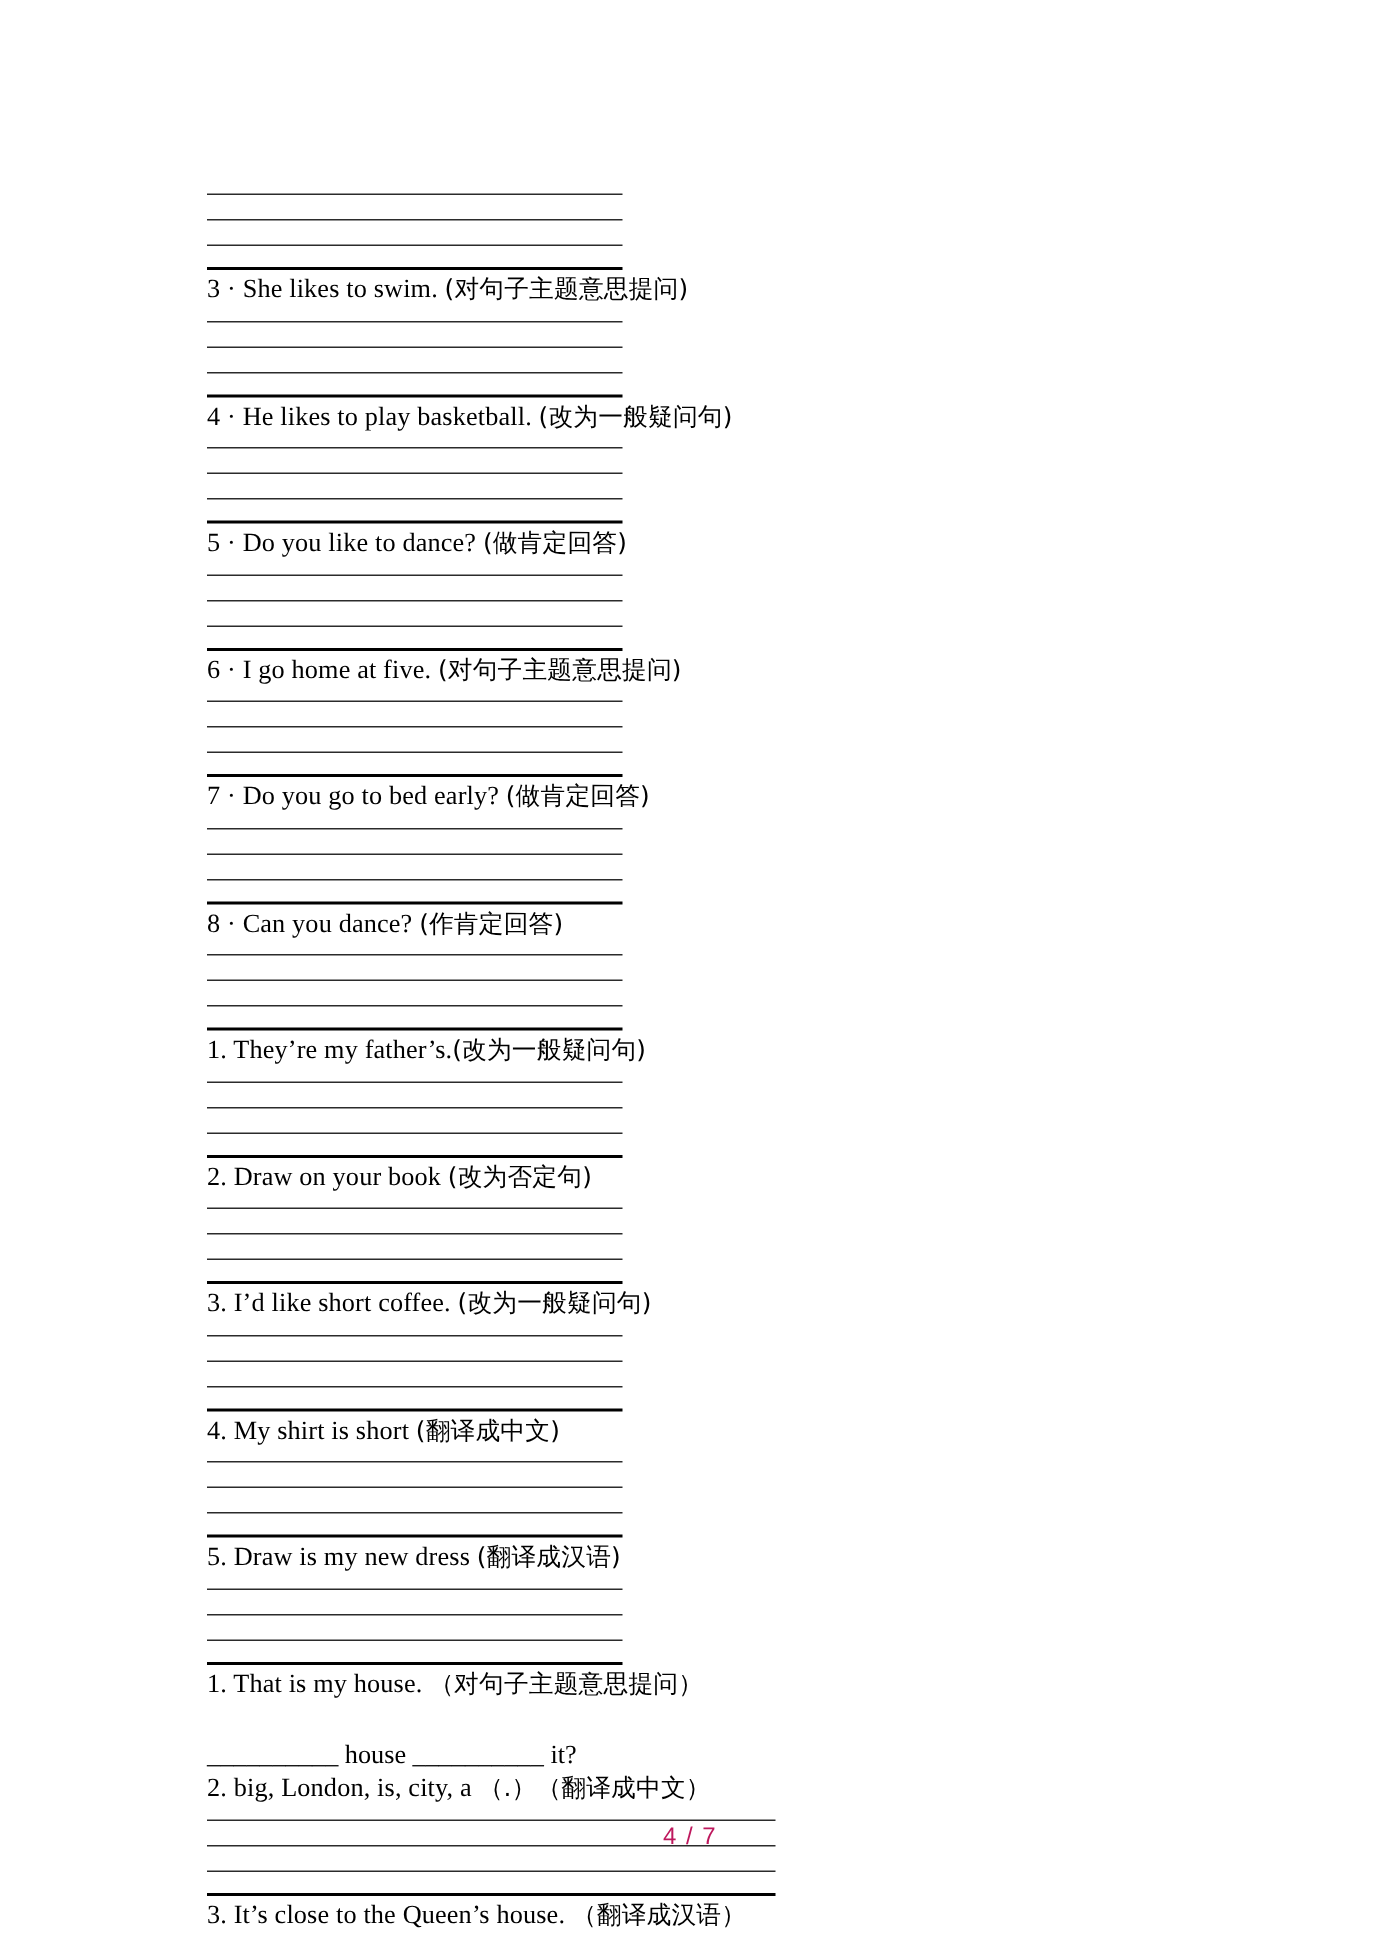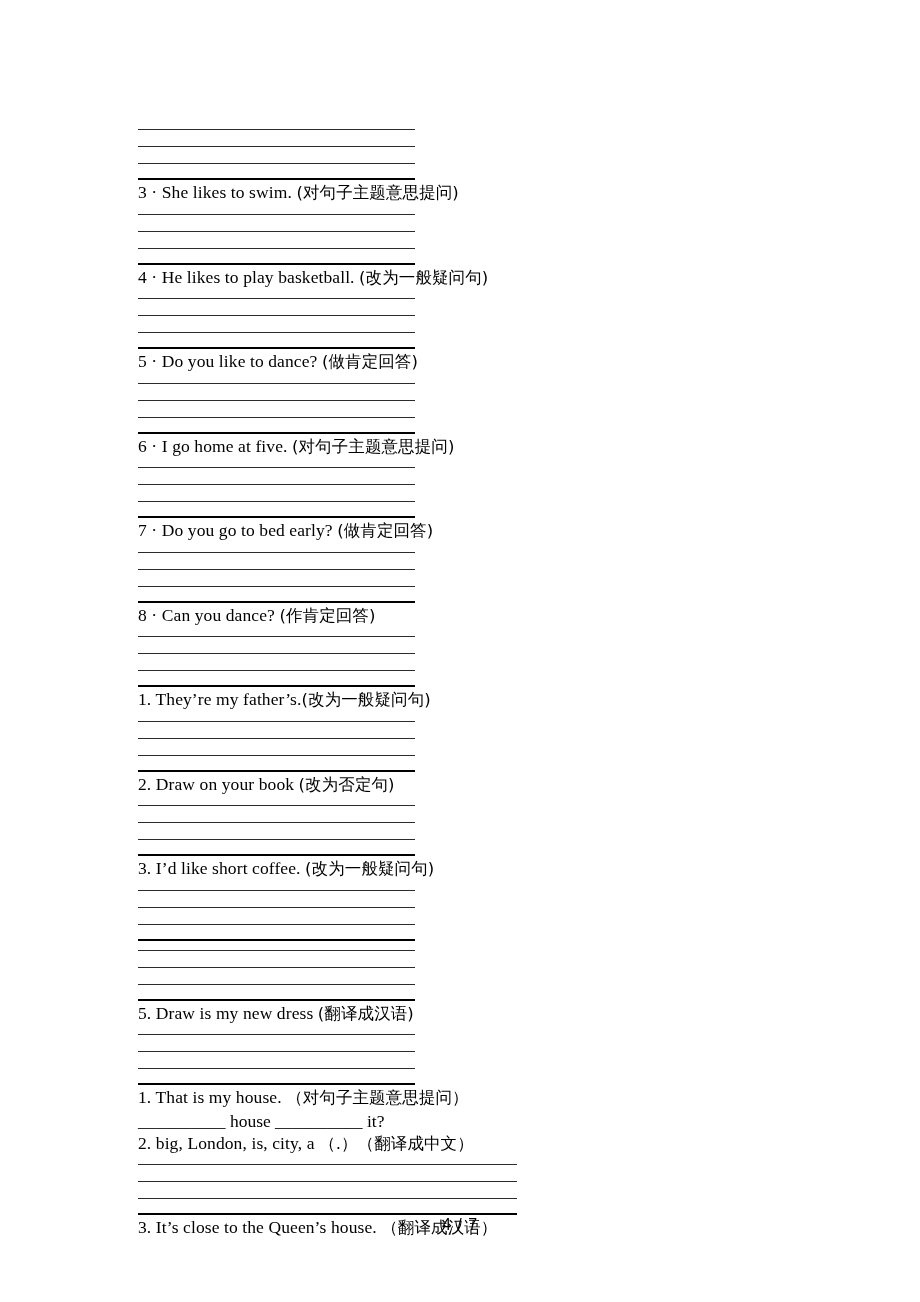--- a/index.html
+++ b/index.html
@@ -77,31 +77,32 @@
   }
   .section-head .num {
     font-family: "Liberation Serif", "DejaVu Serif", serif;
   }
 
   .blankline {
     font-size: 17.5px;
     white-space: nowrap;
     padding: 1px 0 0 0;
     line-height: 1.15;
+    margin-top: 24px;
   }
 
   .pagenum {
     position: absolute;
     left: 0;
     top: 1200px;
     width: 920px;
     text-align: center;
     font-size: 16px;
     font-family: "Liberation Sans", "DejaVu Sans", sans-serif;
-    color: #000000;
+    color: #be185d;
     letter-spacing: 1px;
   }
 </style>
 </head>
 <body>
 
 <div class="page">
 
   <div class="content">
 
@@ -217,20 +218,23 @@
       </div>
       <div class="rules">
         <div class="rule r1"></div>
         <div class="rule r2"></div>
         <div class="rule r3"></div>
         <div class="rule thick"></div>
       </div>
     </div>
 
     <div class="qblock w-short">
+      <div class="qtext">
+        <span>4.</span> <span>My shirt is short</span> <span class="cn">(翻译成中文)</span>
+      </div>
       <div class="rules">
         <div class="rule r1"></div>
         <div class="rule r2"></div>
         <div class="rule r3"></div>
         <div class="rule thick"></div>
       </div>
     </div>
 
     <div class="qblock w-short">
       <div class="qtext">

